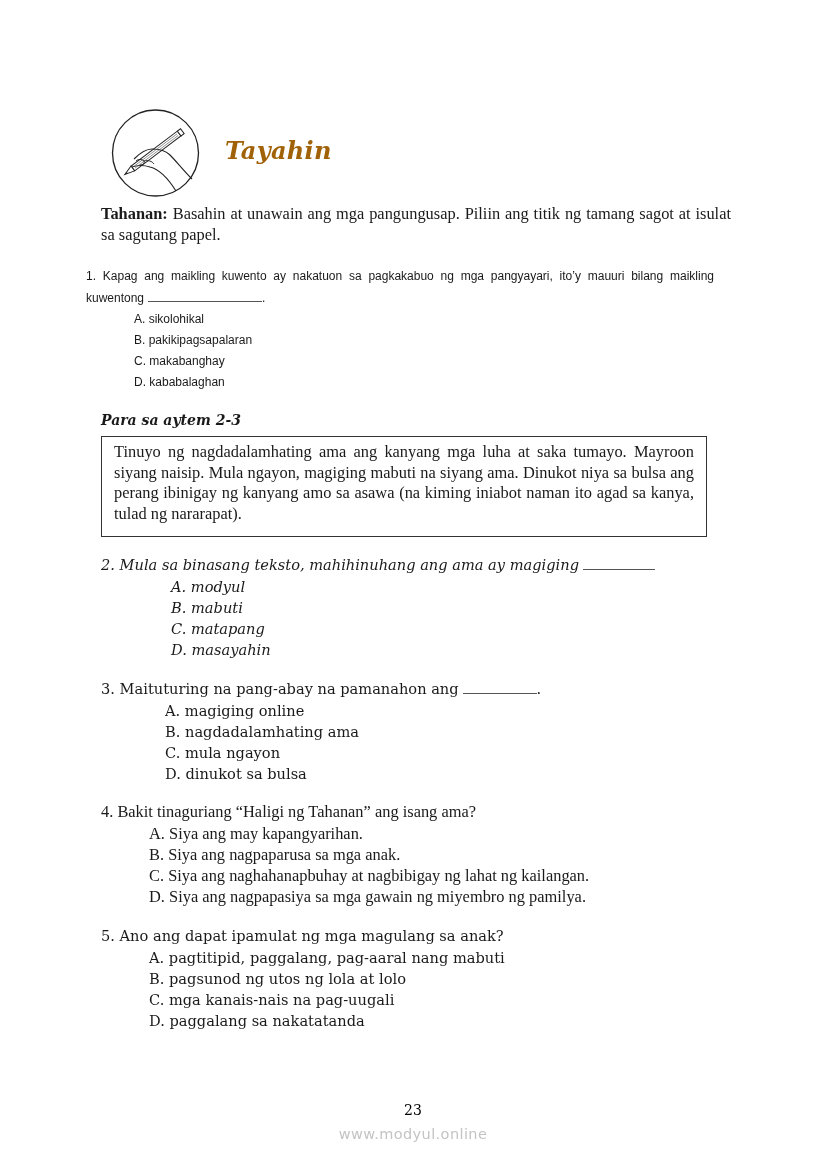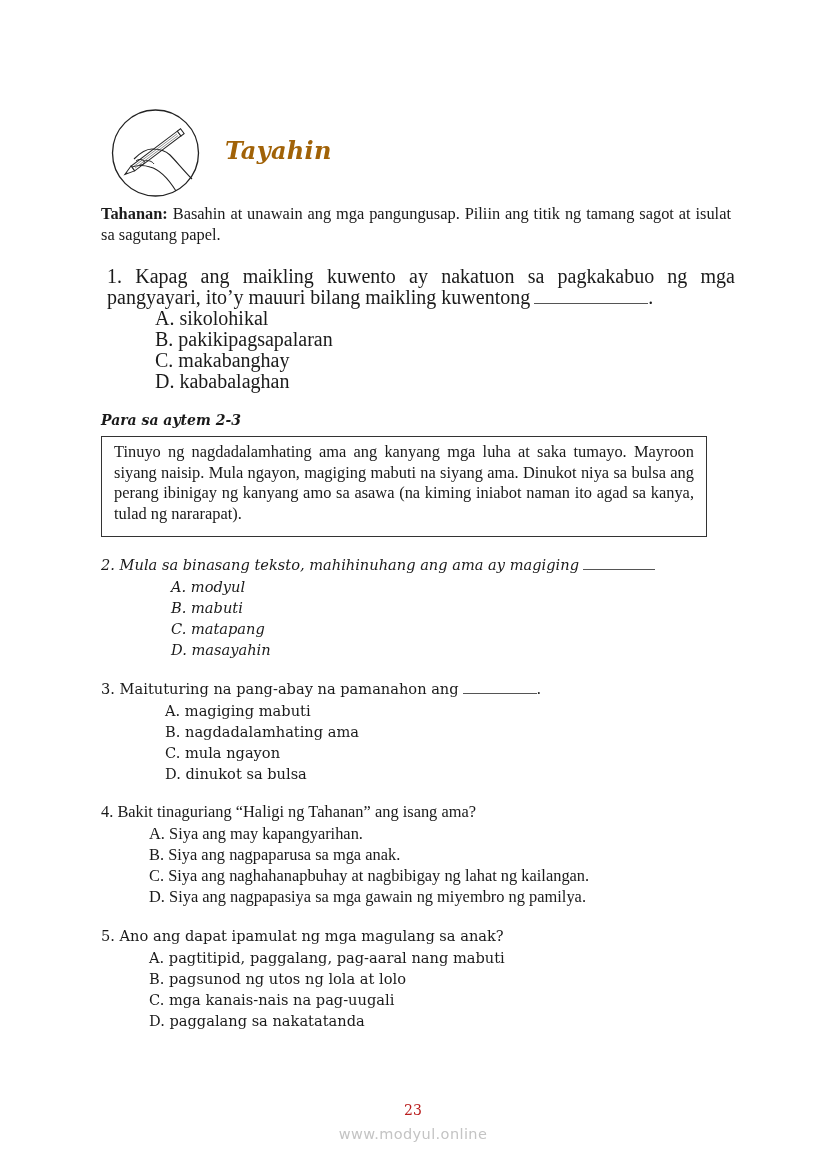--- a/index.html
+++ b/index.html
@@ -45,25 +45,25 @@
       top: 203px;
       width: 630px;
       font-family: "Liberation Serif", serif;
       font-size: 16.4px;
       line-height: 21px;
       text-align: justify;
     }
     .directions b { font-weight: bold; }
     .q1 {
       position: absolute;
-      left: 107px;
+      left: 86px;
       top: 266px;
       width: 628px;
-      font-family: Liberation Serif, serif;
-      font-size: 20px;
+      font-family: Liberation Sans, sans-serif;
+      font-size: 12px;
       line-height: 21px;
     }
     .q1 .stem {
       text-align: justify;
       text-align-last: left;
     }
     .blank {
       display: inline-block;
       border-bottom: 1px solid #555;
       height: 14px;
@@ -123,21 +123,21 @@
     .q5 .choices { padding-left: 48px; }
     .page-number {
       position: absolute;
       left: 0;
       width: 826px;
       top: 1100px;
       text-align: center;
       font-family: "DejaVu Serif", serif;
       font-size: 14px;
       line-height: 20px;
-      color: #b91c1c;
+      color: #000000;
     }
     .watermark {
       position: absolute;
       left: 0;
       width: 826px;
       top: 1124px;
       text-align: center;
       font-family: "DejaVu Sans", sans-serif;
       font-size: 14.5px;
       line-height: 20px;
@@ -206,21 +206,21 @@
       <li>D. masayahin</li>
     </ul>
   </div>
 
   <div class="q q3">
     <div class="stem">
       <span>3.</span>
       <span>Maituturing na pang-abay na pamanahon ang</span><span class="blank" style="width:74px"></span><span>.</span>
     </div>
     <ul class="choices">
-      <li>A. magiging mabuti</li>
+      <li>A. magiging online</li>
       <li>B. nagdadalamhating ama</li>
       <li>C. mula ngayon</li>
       <li>D. dinukot sa bulsa</li>
     </ul>
   </div>
 
   <div class="q q4">
     <div class="stem">
       <span>4.</span>
       <span>Bakit tinaguriang “Haligi ng Tahanan” ang isang ama?</span>

